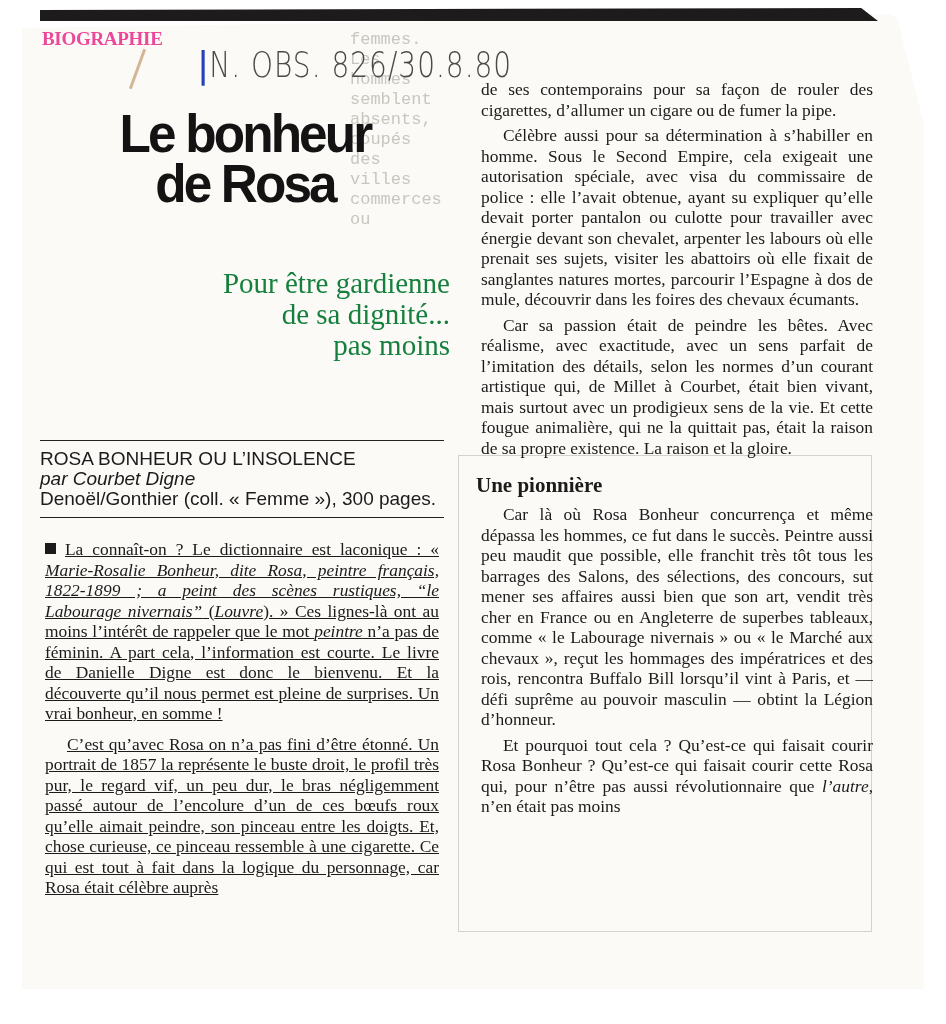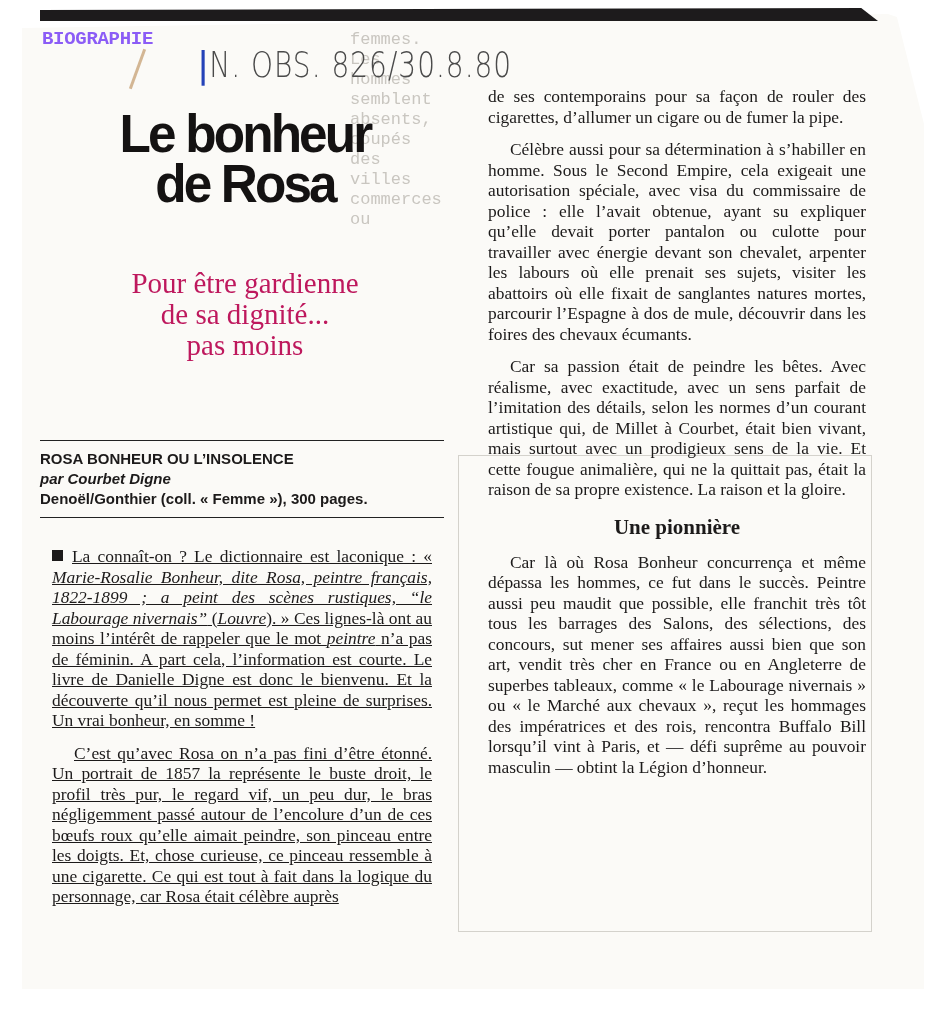--- a/index.html
+++ b/index.html
@@ -14,64 +14,64 @@
       background: #fbfaf7;
       clip-path: polygon(0 14px, 96% 0, 97% 3px, 100% 110px, 100% 100%, 0 100%);
     }
     .topbar {
       position: absolute; left: 40px; top: 8px; width: 838px; height: 13px;
       background: #1d1b1c;
       clip-path: polygon(0 2px, 98% 0, 100% 100%, 0 100%);
     }
     .rubric {
       position: absolute; left: 42px; top: 28px;
-      font-family: Liberation Mono, monospace;
-      font-weight: bold; font-size: 19px; letter-spacing: -0.3px; color: #8b5cf6;
+      font-family: Liberation Serif, serif;
+      font-weight: bold; font-size: 19px; letter-spacing: -0.3px; color: #ec4899;
     }
     .pen-mark {
       position: absolute; left: 136px; top: 48px; width: 3px; height: 42px;
       background: #c9a57a; transform: rotate(20deg); opacity: 0.8;
     }
     .handnote {
       position: absolute; left: 198px; top: 44px;
       font-family: "DejaVu Sans", sans-serif; font-size: 28px; font-weight: 300;
       color: #4a4a4a; letter-spacing: 1px; transform: scaleY(1.25);
       transform-origin: left top;
     }
     .handnote .blue { color: #2442b8; font-weight: bold; }
     .title {
       position: absolute; left: 40px; top: 108px; width: 410px; text-align: center;
       font-family: "Liberation Sans", "DejaVu Sans", sans-serif; font-weight: bold;
       font-size: 54px; line-height: 50px; letter-spacing: -3px; color: #141212;
       transform: scaleX(0.95);
     }
     .subtitle {
-      position: absolute; left: 40px; top: 268px; width: 410px; text-align: center;
-      font-size: 29px; line-height: 31px; color: #be185d;
+      position: absolute; left: 40px; top: 268px; width: 410px; text-align: right;
+      font-size: 29px; line-height: 31px; color: #15803d;
     }
     .book-box {
       position: absolute; left: 40px; top: 440px; width: 404px;
       border-top: 1.5px solid #222; border-bottom: 1.5px solid #222;
       padding: 8px 0 8px 0;
-      font-family: "Liberation Sans", "DejaVu Sans", sans-serif; font-size: 15px;
-      line-height: 20px; color: #1c1a1a; font-weight: bold;
+      font-family: "Liberation Sans", "DejaVu Sans", sans-serif; font-size: 19px;
+      line-height: 20px; color: #1c1a1a;
     }
     .book-box .author { font-style: italic; }
     .col {
       position: absolute; font-size: 17.4px; line-height: 20.5px; text-align: justify;
       color: #1c1a1a;
     }
-    .col p { margin: 12px; text-indent: 22px; }
+    .col p { margin: 5px; text-indent: 22px; }
     .col p.noindent { text-indent: 0; }
     .col p.gap { margin-top: 10px; }
     .left-col { left: 40px; top: 534px; width: 404px; text-decoration: underline; }
     .right-col { left: 476px; top: 74px; width: 402px; }
     .square { display: inline-block; width: 11px; height: 11px; background: #1c1a1a; margin-right: 9px; vertical-align: 1px; }
     .subhead {
-      text-align: center; font-weight: bold; font-size: 21px; line-height: 26px;
+      text-align: left; font-weight: bold; font-size: 21px; line-height: 26px;
       margin: 14px 0 6px 0;
     }
     .bleed {
       position: absolute; color: #c9c6c0; font-size: 17px; line-height: 20px;
       font-family: Liberation Mono, monospace; pointer-events: none;
     }
     .bleed-box { position: absolute; left: 458px; top: 455px; width: 412px; height: 475px; border: 1px solid #d4d2cc; }
   </style>
 </head>
 <body>
@@ -109,13 +109,14 @@
   <p class="noindent"><span class="square"></span><span>La connaît-on ? Le dictionnaire est laconique : « </span><i>Marie-Rosalie Bonheur, dite Rosa, peintre français, 1822-1899 ; a peint des scènes rustiques, “le Labourage nivernais”</i><span> (</span><i>Louvre</i><span>). » Ces lignes-là ont au moins l’intérêt de rappeler que le mot </span><i>peintre</i><span> n’a pas de féminin. A part cela, l’information est courte. Le livre de Danielle Digne est donc le bienvenu. Et la découverte qu’il nous permet est pleine de surprises. Un vrai bonheur, en somme !</span></p>
   <p class="gap">C’est qu’avec Rosa on n’a pas fini d’être étonné. Un portrait de 1857 la représente le buste droit, le profil très pur, le regard vif, un peu dur, le bras négligemment passé autour de l’encolure d’un de ces bœufs roux qu’elle aimait peindre, son pinceau entre les doigts. Et, chose curieuse, ce pinceau ressemble à une cigarette. Ce qui est tout à fait dans la logique du personnage, car Rosa était célèbre auprès</p>
 </div>
 
 <div class="col right-col">
   <p class="noindent">de ses contemporains pour sa façon de rouler des cigarettes, d’allumer un cigare ou de fumer la pipe.</p>
   <p>Célèbre aussi pour sa détermination à s’habiller en homme. Sous le Second Empire, cela exigeait une autorisation spéciale, avec visa du commissaire de police : elle l’avait obtenue, ayant su expliquer qu’elle devait porter pantalon ou culotte pour travailler avec énergie devant son chevalet, arpenter les labours où elle prenait ses sujets, visiter les abattoirs où elle fixait de sanglantes natures mortes, parcourir l’Espagne à dos de mule, découvrir dans les foires des chevaux écumants.</p>
   <p>Car sa passion était de peindre les bêtes. Avec réalisme, avec exactitude, avec un sens parfait de l’imitation des détails, selon les normes d’un courant artistique qui, de Millet à Courbet, était bien vivant, mais surtout avec un prodigieux sens de la vie. Et cette fougue animalière, qui ne la quittait pas, était la raison de sa propre existence. La raison et la gloire.</p>
   <div class="subhead">Une pionnière</div>
   <p>Car là où Rosa Bonheur concurrença et même dépassa les hommes, ce fut dans le succès. Peintre aussi peu maudit que possible, elle franchit très tôt tous les barrages des Salons, des sélections, des concours, sut mener ses affaires aussi bien que son art, vendit très cher en France ou en Angleterre de superbes tableaux, comme « le Labourage nivernais » ou « le Marché aux chevaux », reçut les hommages des impératrices et des rois, rencontra Buffalo Bill lorsqu’il vint à Paris, et — défi suprême au pouvoir masculin — obtint la Légion d’honneur.</p>
+  <p><span>Et pourquoi tout cela ? Qu’est-ce qui faisait courir Rosa Bonheur ? Qu’est-ce qui faisait courir cette Rosa qui, pour n’être pas aussi révolutionnaire que </span><i>l’autre,</i><span> n’en était pas moins</span></p>
 </div>
 
 </body></html>

